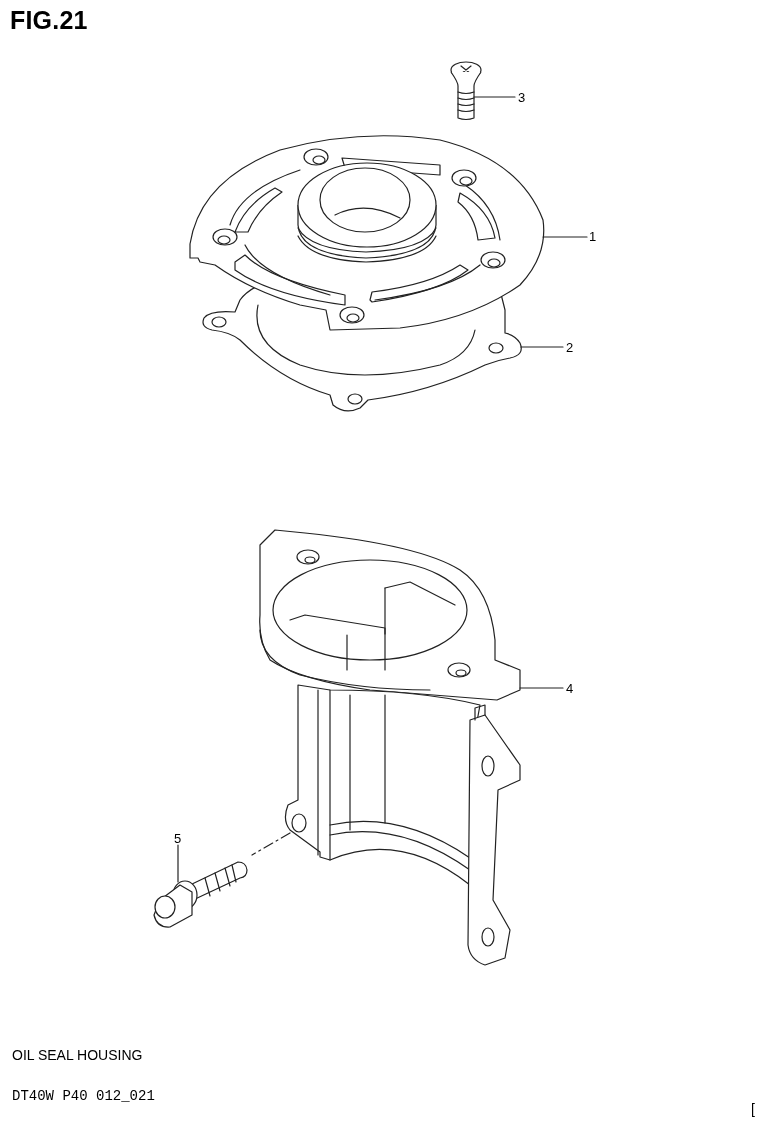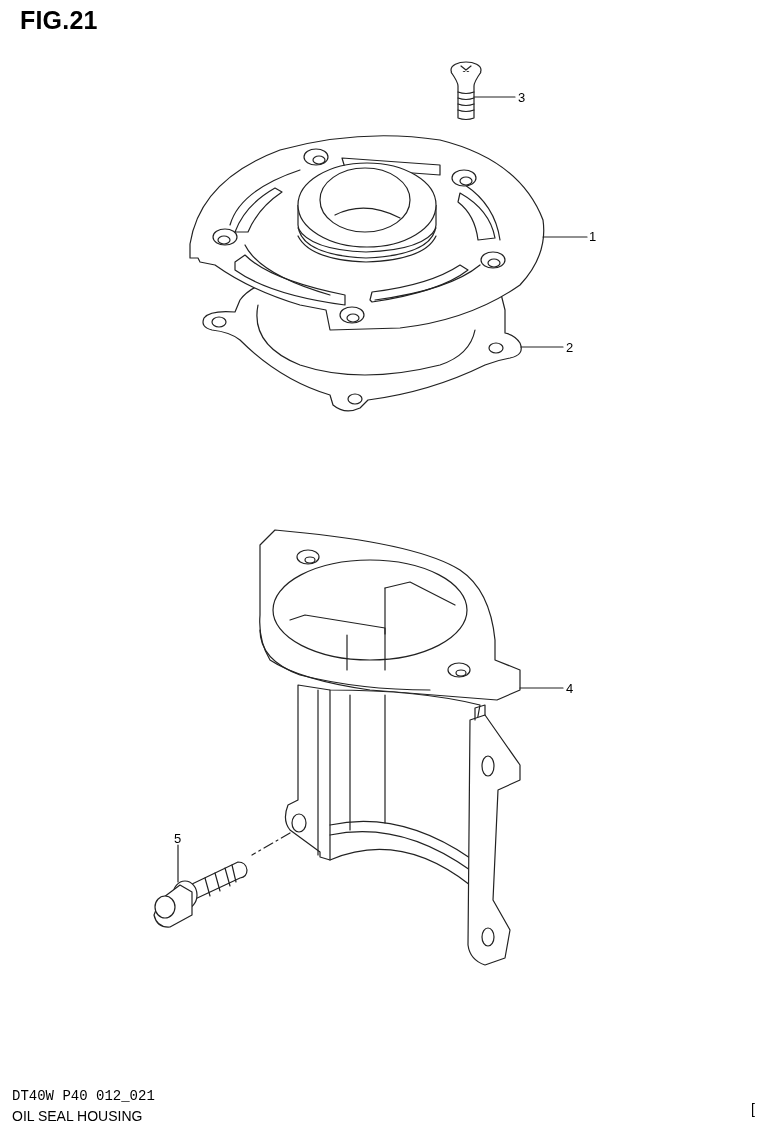--- a/index.html
+++ b/index.html
@@ -1,19 +1,19 @@
 <!DOCTYPE html>
 <html><head>
 <meta charset="utf-8">
 <style>
   html, body { margin:0; padding:0; background:#ffffff; }
   body { width:767px; height:1136px; position:relative; overflow:hidden; font-family:"Liberation Sans", sans-serif; color:#000; }
-  .fig-title { position:absolute; left:20px; top:6px; font-size:25px; font-weight:bold; letter-spacing:0.2px; }
+  .fig-title { position:absolute; left:10px; top:6px; font-size:25px; font-weight:bold; letter-spacing:0.2px; }
   .footer-code { position:absolute; left:12px; top:1088px; font-size:14px;font-family:Liberation Mono, monospace; }
-  .footer-name { position:absolute; left:12px; top:1108px; font-size:14px; }
+  .footer-name { position:absolute; left:12px; top:1047px; font-size:14px; }
   .corner-mark { position:absolute; left:751px; top:1101px; font-size:14px; }
   svg.drawing { position:absolute; left:0; top:0; }
   .callout { font-family:"Liberation Sans", sans-serif; font-size:13px; fill:#000; }
   .ln { fill:none; stroke:#222; stroke-width:1.2; stroke-linejoin:round; stroke-linecap:round; }
   .lnw { fill:#fff; stroke:#222; stroke-width:1.2; stroke-linejoin:round; }
 </style>
 </head>
 <body>
 
 <div class="fig-title">FIG.21</div>

